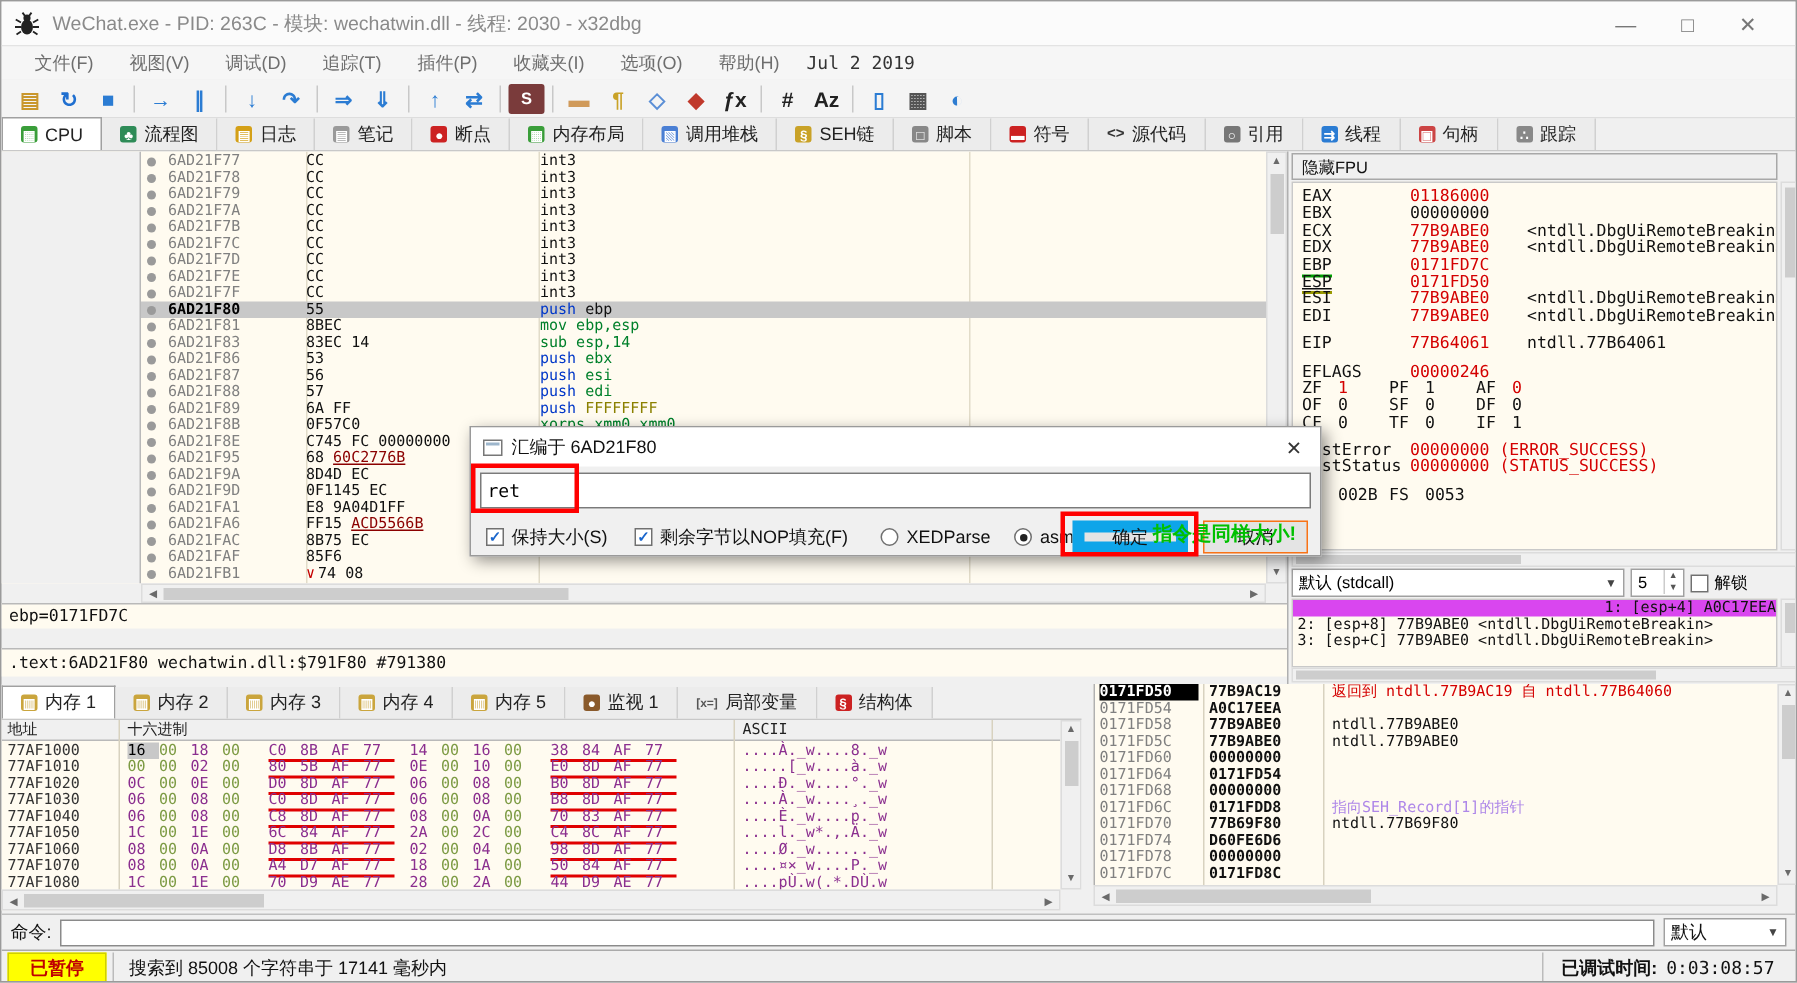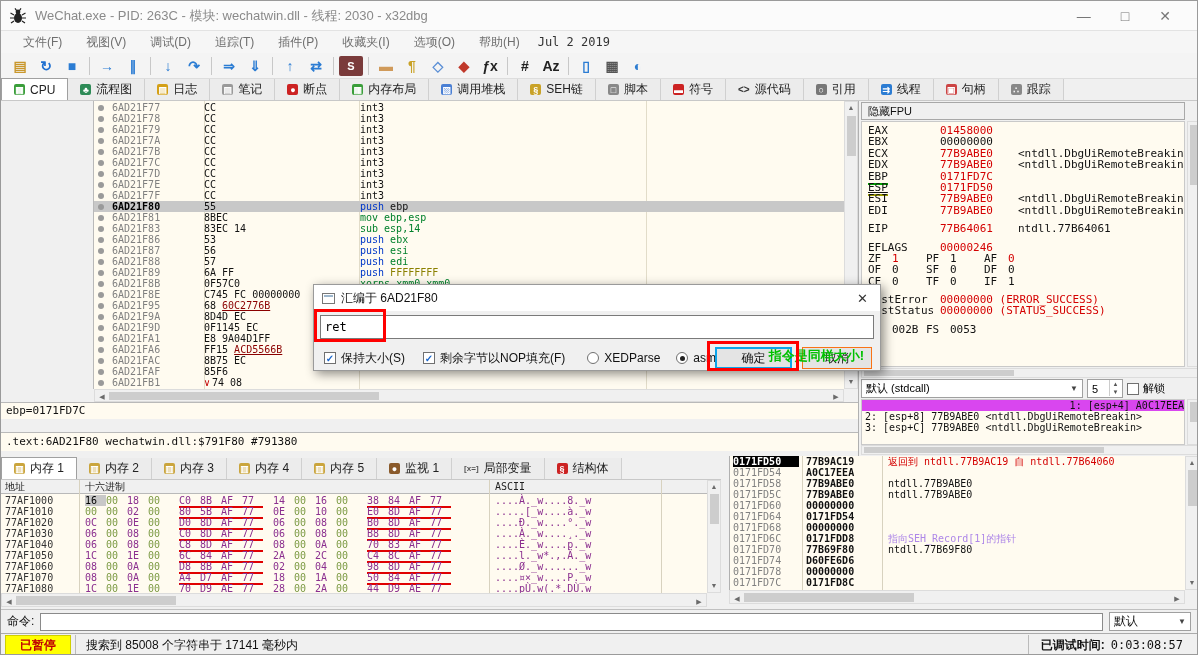--- a/index.html
+++ b/index.html
@@ -125,21 +125,21 @@
   .dlg-title { height:26px; background:#ffffff; display:flex; align-items:center; padding:0 8px; font-size:12px; color:#111; }
   .dlg-ico { width:13px; height:11px; border:1px solid #777; margin-right:6px; position:relative; }
   .dlg-ico:before { content:""; position:absolute; left:1px; top:1px; width:9px; height:2px; background:#9db6cc; }
   .dlg-close { margin-left:auto; color:#333; font-size:13px; padding:0 4px; }
   .dlg-input { position:absolute; left:6px; top:30px; width:554px; height:24px; background:#fff; border:1px solid #7a7a7a; font-size:12px; line-height:22px; padding-left:4px; color:#000; }
   .dlg-controls { position:absolute; left:10px; top:62px; height:22px; display:flex; align-items:center; font-size:12px; color:#111; }
   .dlg-controls .cb { margin-right:5px; }
   .radio { width:12px; height:12px; border:1px solid #707070; border-radius:50%; background:#fff; margin-right:5px; position:relative; }
   .radio.on:before { content:""; position:absolute; left:2.5px; top:2.5px; width:5px; height:5px; border-radius:50%; background:#222; }
   .btn { position:absolute; height:22px; font-size:12px; background:#e4e4e4; border:1px solid #f97316; display:flex; align-items:center; justify-content:center; color:#111; }
-  .btn.default { border:2px solid #0ea5e9; }
+  .btn.default { border:8px solid #0ea5e9; }
   .dlg-hint { position:absolute; right:16px; bottom:5px; color:#00c000; font-weight:bold; font-size:13px; }
 
   .red-box { position:absolute; border:3px solid #ff0000; z-index:50; }
   .splitter-v { position:absolute; background:#f0f0f0; }
 </style>
 </head>
 <body>
 
 <div id="app">
 
@@ -306,21 +306,21 @@
       <div class="sb-arrow" style="right:2px;width:10px;left:auto;top:2px;">▶</div>
     <div class="thumb" style="left:14px;top:2px;width:270px;height:8px;"></div>
   </div>
 
   <div class="infoline mono" style="top:401px;">ebp=0171FD7C</div>
   <div class="infoline mono" style="top:431px;height:19px;line-height:18px;">.text:6AD21F80 wechatwin.dll:$791F80 #791380</div>
 
   <div class="regs-wrap">
     <div class="regs-head">隐藏FPU</div>
     <div class="regs-body mono" id="regs-rows">
-        <div class="r-row"><span class="r-name"><i>EAX</i></span><span class="r-val c-red">01458000</span></div>
+        <div class="r-row"><span class="r-name"><i>EAX</i></span><span class="r-val c-red">01186000</span></div>
         <div class="r-row"><span class="r-name"><i>EBX</i></span><span class="r-val c-blk">00000000</span></div>
         <div class="r-row"><span class="r-name"><i>ECX</i></span><span class="r-val c-red">77B9ABE0</span><span class="r-cm">&lt;ntdll.DbgUiRemoteBreakin&gt;</span></div>
         <div class="r-row"><span class="r-name"><i>EDX</i></span><span class="r-val c-red">77B9ABE0</span><span class="r-cm">&lt;ntdll.DbgUiRemoteBreakin&gt;</span></div>
         <div class="r-row"><span class="r-name u-green"><i>EBP</i></span><span class="r-val c-red">0171FD7C</span></div>
         <div class="r-row"><span class="r-name u-olive"><i>ESP</i></span><span class="r-val c-red">0171FD50</span></div>
         <div class="r-row"><span class="r-name"><i>ESI</i></span><span class="r-val c-red">77B9ABE0</span><span class="r-cm">&lt;ntdll.DbgUiRemoteBreakin&gt;</span></div>
         <div class="r-row"><span class="r-name"><i>EDI</i></span><span class="r-val c-red">77B9ABE0</span><span class="r-cm">&lt;ntdll.DbgUiRemoteBreakin&gt;</span></div>
         <div class="r-gap"></div>
         <div class="r-row"><span class="r-name"><i>EIP</i></span><span class="r-val c-red">77B64061</span><span class="r-cm">ntdll.77B64061</span></div>
         <div class="r-gap"></div>

